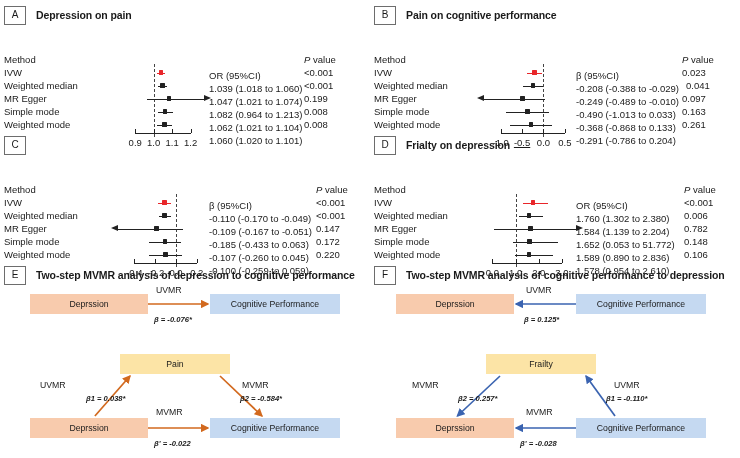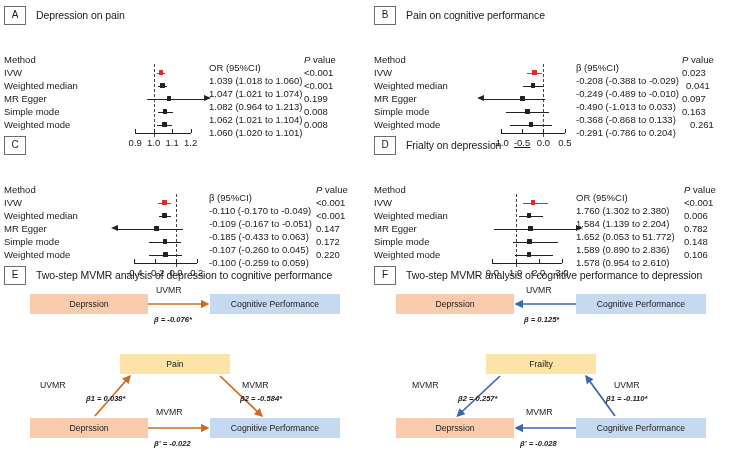--- a/index.html
+++ b/index.html
@@ -3,27 +3,27 @@
 <meta charset="utf-8">
 <style>
   html,body{margin:0;padding:0;background:#fff;}
   body{width:740px;height:458px;font-family:"Liberation Sans",sans-serif;color:#1a1a1a;overflow:hidden;}
   #page{position:relative;width:740px;height:458px;}
 
   .panel{position:absolute;box-sizing:border-box;}
   .panel-head{display:flex;align-items:center;gap:10px;height:22px;}
   .panel-letter{width:20px;height:17px;border:1px solid #6d6d6d;display:flex;align-items:center;
       justify-content:center;font-size:10px;line-height:1;background:#fff;}
-  .panel-title{font-size:10.5px;font-weight:400;letter-spacing:-0.1px;white-space:nowrap;}
+  .panel-title{font-size:10.5px;font-weight:700;letter-spacing:-0.1px;white-space:nowrap;}
 
   
   .forest{position:relative;width:100%;height:100%;}
   .fp-row{position:absolute;left:0;right:0;height:13px;}
   .fp-method{position:absolute;left:0;top:0;font-size:9.5px;line-height:13px;white-space:nowrap;}
-  .fp-est{position:absolute;top:8px;font-size:9.5px;line-height:13px;white-space:nowrap;}
+  .fp-est{position:absolute;top:16px;font-size:9.5px;line-height:13px;white-space:nowrap;}
   .fp-p{position:absolute;top:0;font-size:9.5px;line-height:13px;white-space:nowrap;}
   .fp-head .fp-method,.fp-head .fp-est,.fp-head .fp-p{font-size:9.5px;}
   .fp-pv-i{font-style:italic;}
 
   .plotarea{position:absolute;top:0;}
   .zeroline{position:absolute;top:0;bottom:0;width:0;border-left:1px dashed #444;}
   .ci{position:absolute;height:0;border-top:1.3px solid #222;}
   .ci.red{border-top-color:#e8262a;}
   .pt{position:absolute;width:4.6px;height:4.6px;background:#222;border-radius:0.5px;}
   .pt.red{background:#e8262a;}
@@ -153,21 +153,21 @@
           <div class="fp-p" style="left: 308px;">0.097</div>
         </div>
         <div class="fp-row" style="top: 79px;">
           <div class="fp-method">Simple mode</div>
           <div class="fp-est" style="left: 202px;">-0.368 (-0.868 to 0.133)</div>
           <div class="fp-p" style="left: 308px;">0.163</div>
         </div>
         <div class="fp-row" style="top: 92px;">
           <div class="fp-method">Weighted mode</div>
           <div class="fp-est" style="left: 202px;">-0.291 (-0.786 to 0.204)</div>
-          <div class="fp-p" style="left: 316px;">0.261</div>
+          <div class="fp-p" style="left: 308px;">0.261</div>
         </div>
         <div class="axisline" style="left: 126.695px; width: 64.1711px; top: 107px;"></div>
         <div class="tick" style="left: 126.695px; top: 103px;"></div>
         <div class="tlab" style="left: 126.695px; top: 111px;">-1.0</div>
         <div class="tick" style="left: 148.086px; top: 103px;"></div>
         <div class="tlab" style="left: 148.086px; top: 111px; text-decoration: underline;">-0.5</div>
         <div class="tick" style="left: 169.476px; top: 103px;"></div>
         <div class="tlab" style="left: 169.476px; top: 111px;">0.0</div>
         <div class="tick" style="left: 190.866px; top: 103px;"></div>
         <div class="tlab" style="left: 190.866px; top: 111px;">0.5</div>

